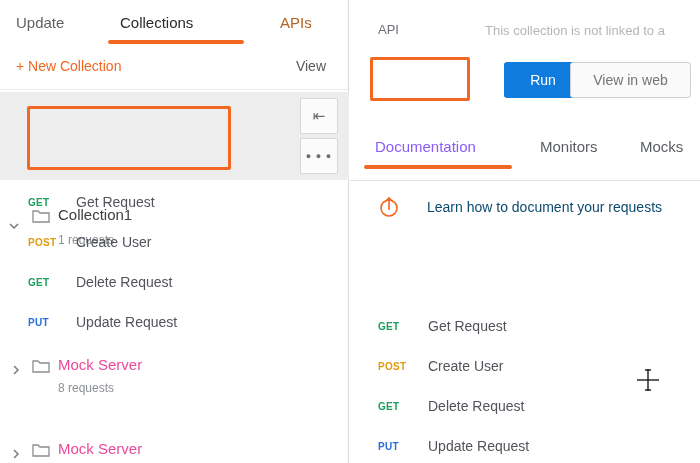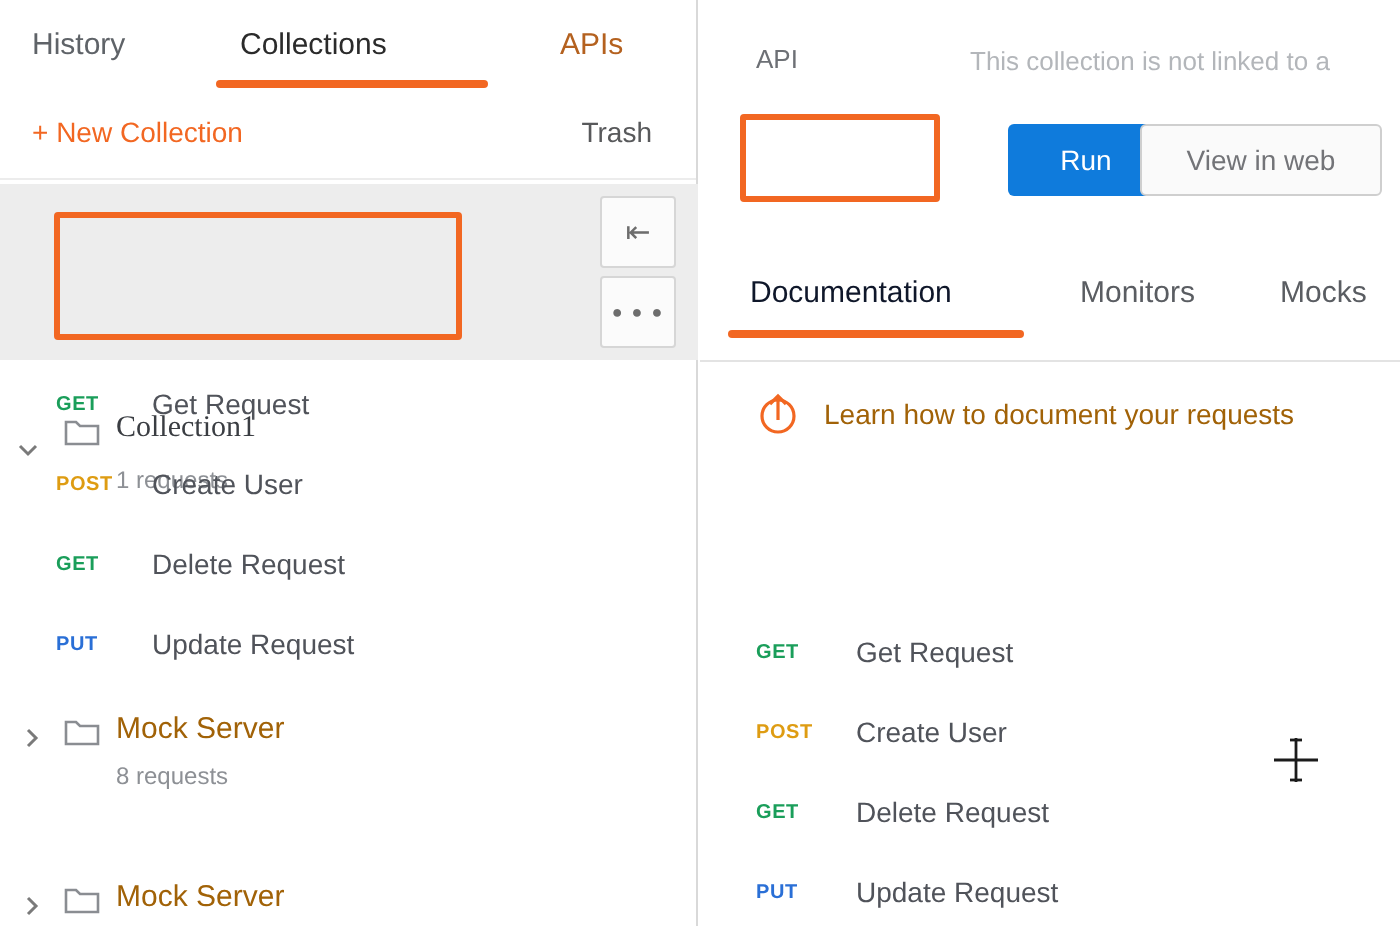--- a/index.html
+++ b/index.html
@@ -20,21 +20,21 @@
     border-bottom:1px solid #ececec; }
   .new-collection { position:absolute; left:16px; top:14px; color:#f26722;
     font-size:14px; cursor:pointer; }
   .trash { position:absolute; right:22px; top:14px; color:#58595b; font-size:14px; cursor:pointer; }
 
   .collection-row { position:absolute; left:0; top:92px; width:349px; height:88px;
     background:#ededed; }
   .chev { position:absolute; color:#7a7a7a; }
   .chev-down { left:8px; top:126px; }
   .folder-ic { position:absolute; }
-  .coll-name { position:absolute; left:58px; top:114px; font-size:15px; color:#3a3d42;font-family:Liberation Serif, serif; }
+  .coll-name { position:absolute; left:58px; top:114px; font-size:15px; color:#3a3d42; }
   .coll-meta { position:absolute; left:58px; top:141px; font-size:12px; color:#8d9095; }
   .mini-btn { position:absolute; width:38px; height:36px; background:#fbfbfb;
     border:1px solid #d6d6d6; border-radius:2px; color:#6d6d6d; font-size:13px;
     display:flex; align-items:center; justify-content:center; cursor:pointer; }
   .mini-collapse { left:300px; top:98px; font-size:15px; }
   .mini-more { left:300px; top:138px; letter-spacing:1px; font-size:9px; }
 
   .annotation { position:absolute; border:3px solid #f26722; border-radius:2px;
     pointer-events:none; }
   .anno-collection { left:27px; top:106px; width:204px; height:64px; }
@@ -42,68 +42,68 @@
 
   .req-row { position:absolute; left:0; width:349px; height:40px; cursor:pointer; }
   .method { position:absolute; left:28px; top:13px; width:42px; font-size:10px;
     font-weight:bold; letter-spacing:.3px; }
   .m-get  { color:#1a9e5a; }
   .m-post { color:#de9c12; }
   .m-put  { color:#2a6fd6; }
   .req-name { position:absolute; left:76px; top:10px; font-size:14px; color:#50535a; }
 
   .folder-row { position:absolute; left:0; width:349px; height:56px; cursor:pointer; }
-  .f-name { position:absolute; left:58px; top:8px; font-size:15px; color:#a16207; }
+  .f-name { position:absolute; left:58px; top:8px; font-size:15px; color:#ec4899; }
   .f-meta { position:absolute; left:58px; top:33px; font-size:12px; color:#8d9095; }
 
   
   .main { position:absolute; left:350px; top:0; width:350px; height:463px; background:#fff; }
   .api-label { position:absolute; left:28px; top:22px; font-size:13px; color:#6d7075; }
   .not-linked { position:absolute; left:135px; top:23px; right:0; font-size:13px;
     color:#b3b6ba; white-space:nowrap; overflow:hidden; }
   .btn { position:absolute; top:62px; height:36px; border-radius:3px; font-size:14px;
     display:flex; align-items:center; justify-content:center; cursor:pointer;
     font-family:"Liberation Sans", sans-serif; border:none; }
   .btn-run { left:130px; width:78px; background:#0f7bdc; color:#ffffff;margin-left:24px; }
   .btn-view { left:220px; width:121px; background:#fafafa; border:1px solid #cfcfcf; color:#737478; }
 
   .doc-tab { position:absolute; top:138px; font-size:15px; cursor:pointer; }
-  .tab-doc { left:25px; color:#0f172a; }
+  .tab-doc { left:25px; color:#8b5cf6; }
   .tab-monitors { left:190px; color:#5a5d62; }
   .tab-mocks { left:290px; color:#5a5d62; }
   .doc-underline { position:absolute; left:14px; top:165px; width:148px; height:4px;
     background:#f26722; border-radius:2px; }
   .hr { position:absolute; left:0; top:180px; width:350px; height:1px; background:#e3e3e3; }
 
   .learn-row { position:absolute; left:28px; top:196px; right:0; height:26px;
     white-space:nowrap; overflow:hidden; cursor:pointer; }
-  .learn-text { position:absolute; left:34px; top:3px; font-size:14px; color:#a16207; }
+  .learn-text { position:absolute; left:49px; top:3px; font-size:14px; color:#0c4a6e; }
   .add-desc { position:absolute; left:28px; top:258px; font-size:14px; color:#ef6c30; cursor:pointer; }
 
   .main .req-row { width:350px; }
   .main .method { left:28px; }
   .main .req-name { left:78px; }
 
   .crosshair { position:absolute; left:637px; top:369px; width:22px; height:22px; pointer-events:none; }
 </style>
 </head>
 <body>
 
 <div class="app">
 
   <aside class="sidebar">
 
-    <div class="sb-tab tab-history">History</div>
+    <div class="sb-tab tab-history">Update</div>
     <div class="sb-tab tab-collections">Collections</div>
     <div class="sb-tab tab-apis">APIs</div>
     <div class="sb-underline"></div>
 
     <div class="actions-row">
       <span class="new-collection">+ New Collection</span>
-      <span class="trash">Trash</span>
+      <span class="trash">View</span>
     </div>
 
     <div class="collection-row">
       <span class="chev chev-down">
         <svg width="12" height="12" viewBox="0 0 12 12">
             <polyline points="2,4 6,8 10,4" fill="none" stroke="#7a7a7a" stroke-width="1.5"></polyline>
           </svg>
       </span>
       <span class="folder-ic" style="left:32px; top:116px;">
         <svg width="18" height="16" viewBox="0 0 18 16">

